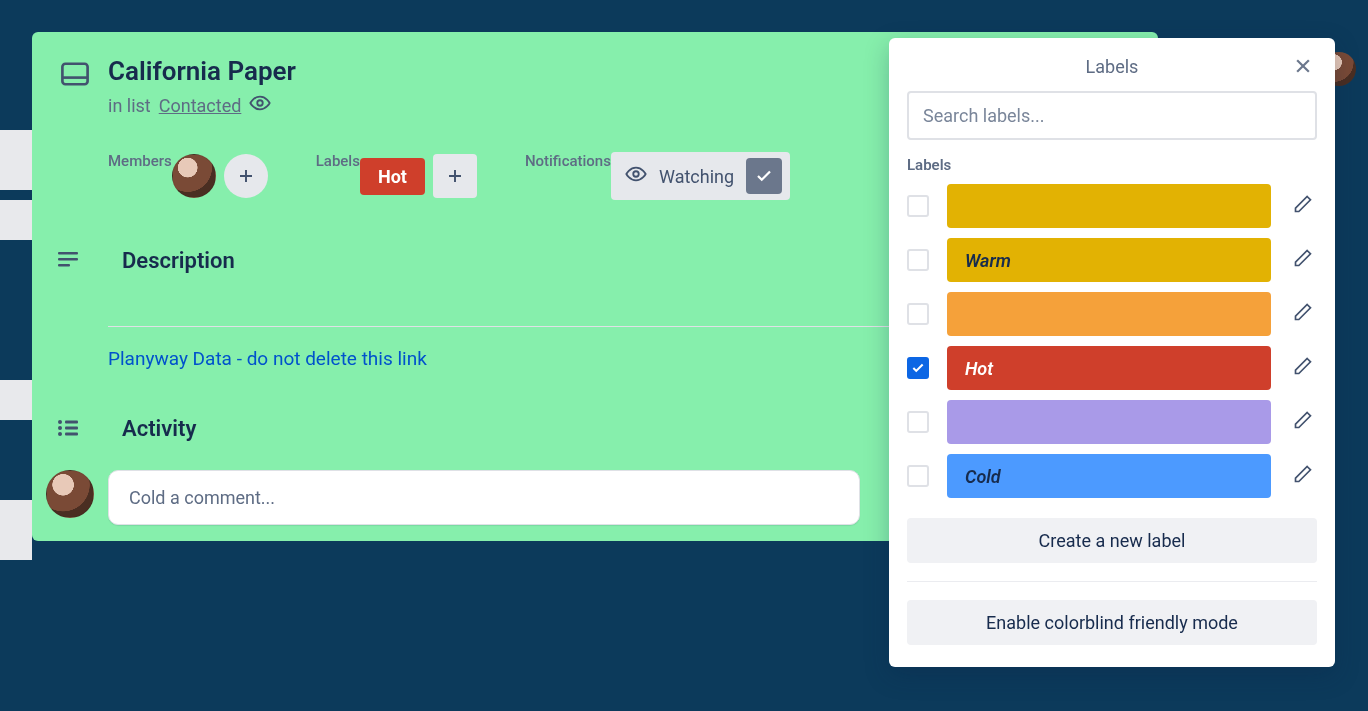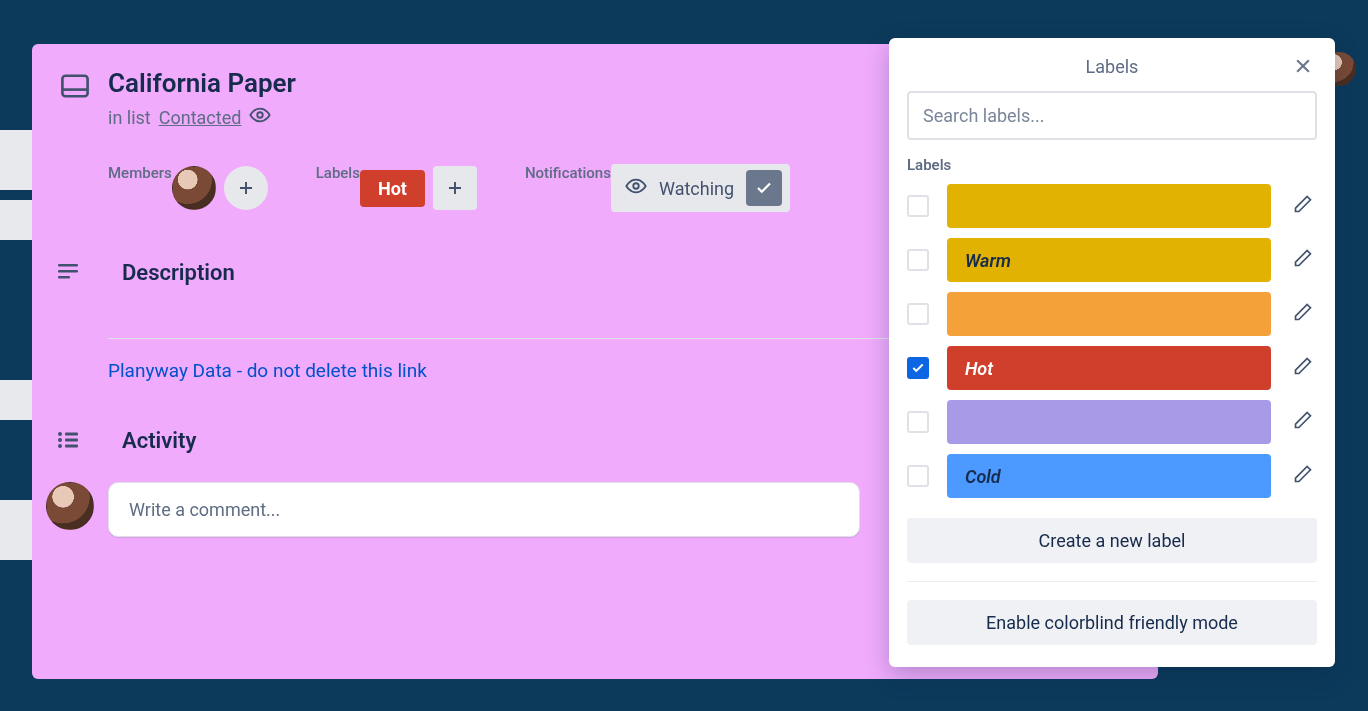--- a/index.html
+++ b/index.html
@@ -1,24 +1,24 @@
 <!DOCTYPE html>
 <html><head>
 <meta charset="utf-8">
 <style>
   * { box-sizing: border-box; margin: 0; padding: 0; font-family: -apple-system, BlinkMacSystemFont, "Segoe UI", Roboto, Helvetica, Arial, sans-serif; }
   body { width: 1368px; height: 711px; background: #0c3a5b; overflow: hidden; position: relative; }
 
   .card-modal {
     position: absolute;
     left: 32px;
-    top: 44px;
+    top: 32px;
     width: 1126px;
-    height: 635px;
-    background: #f0abfc;
+    height: 509px;
+    background: #86efac;
     border-radius: 6px;
     padding: 0;
   }
 
   .card-header {
     display: flex;
     align-items: flex-start;
     padding: 24px 28px 8px 28px;
   }
   .card-header-icon { margin-top: 6px; margin-right: 18px; color: #42526e; }
@@ -249,21 +249,21 @@
               <circle cx="4" cy="18" r="2"></circle>
                 <rect x="9" y="16.6" width="13" height="2.8" rx="1"></rect>
             </svg>
           </span>
           <span class="section-title">Activity</span>
         </div>
         <button class="edit-btn">Show details</button>
       </div>
       <div class="comment-row">
         <div class="avatar avatar-sm"></div>
-        <div class="comment-box">Write a comment...</div>
+        <div class="comment-box">Cold a comment...</div>
       </div>
     </div>
 
   </div>
 </div>
 
 <div class="labels-popover">
   <div class="popover-header">
     <span class="popover-title">Labels</span>
     <span class="popover-close">

